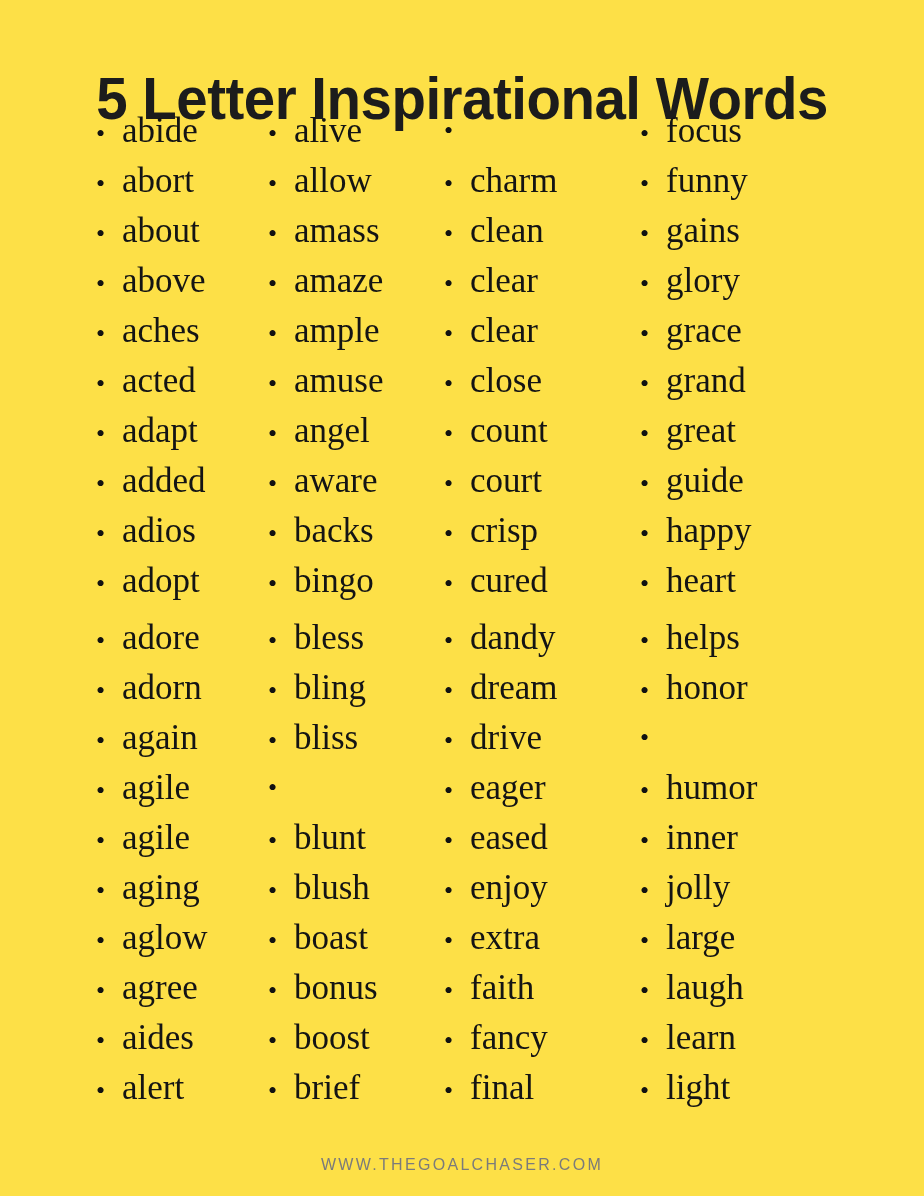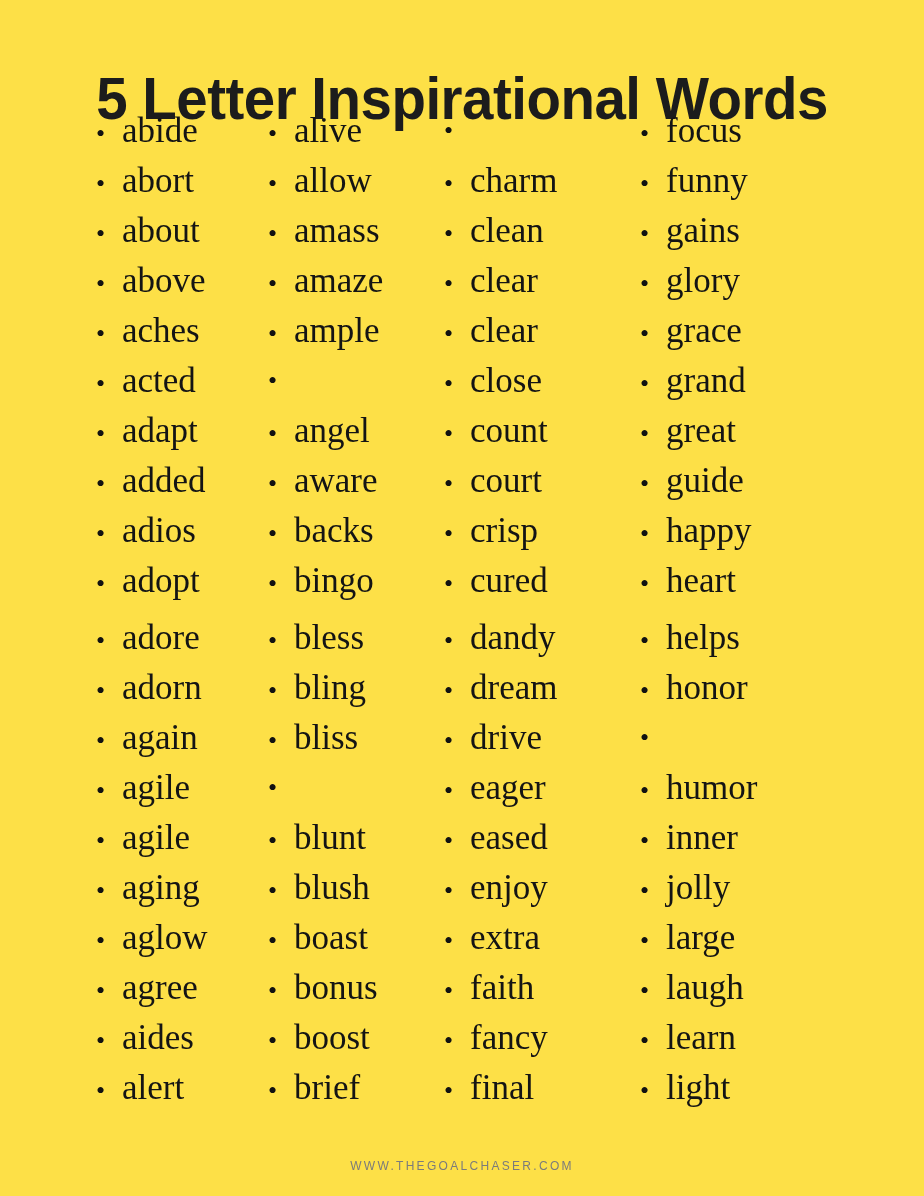--- a/index.html
+++ b/index.html
@@ -111,21 +111,21 @@
   
   .footer {
     position: absolute;
     left: 0;
     top: 1156px;
     width: 924px;
     text-align: center;
   }
   .footer-url {
     font-family: "Liberation Sans", "DejaVu Sans", sans-serif;
-    font-size: 12px;
+    font-size: 16px;
     letter-spacing: 2.3px;
     color: #7b7b7b;
     white-space: nowrap;
   }
 </style>
 </head>
 <body>
 
 <div id="page">
 
@@ -235,20 +235,21 @@
           <div class="word-item">
             <span class="bullet">•</span>
             <span class="word-label">amaze</span>
           </div>
           <div class="word-item">
             <span class="bullet">•</span>
             <span class="word-label">ample</span>
           </div>
           <div class="word-item">
             <span class="bullet">•</span>
+            <span class="word-label">amuse</span>
           </div>
           <div class="word-item">
             <span class="bullet">•</span>
             <span class="word-label">angel</span>
           </div>
           <div class="word-item">
             <span class="bullet">•</span>
             <span class="word-label">aware</span>
           </div>
           <div class="word-item">

